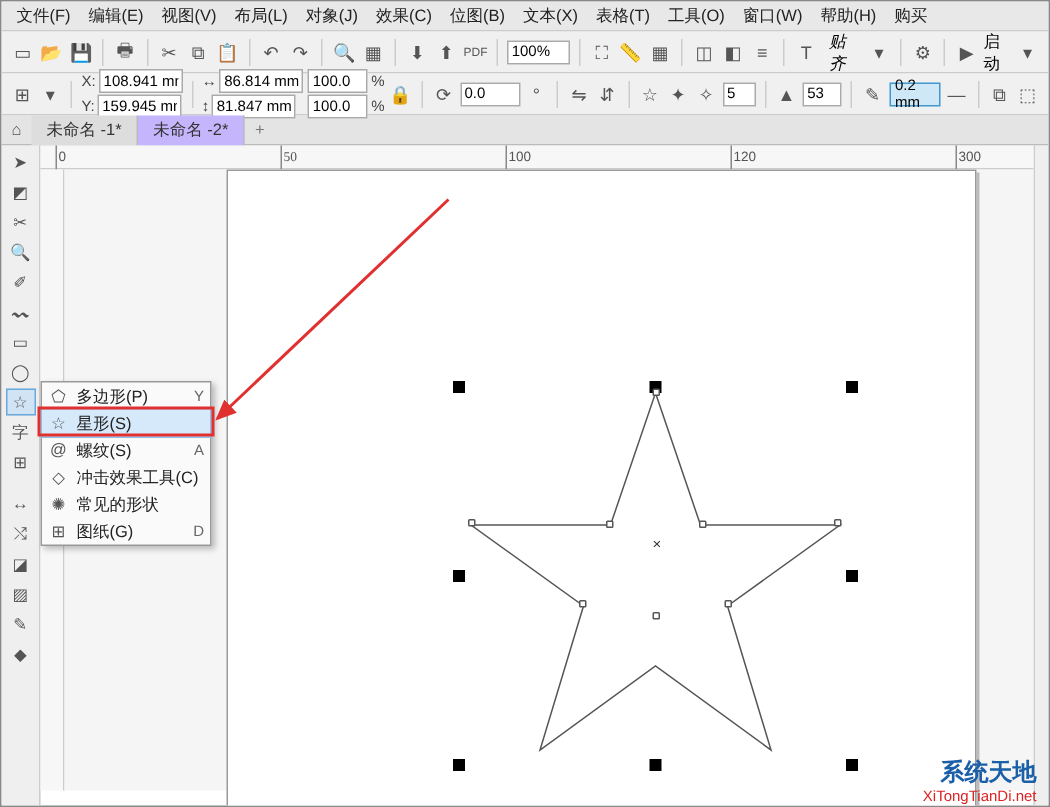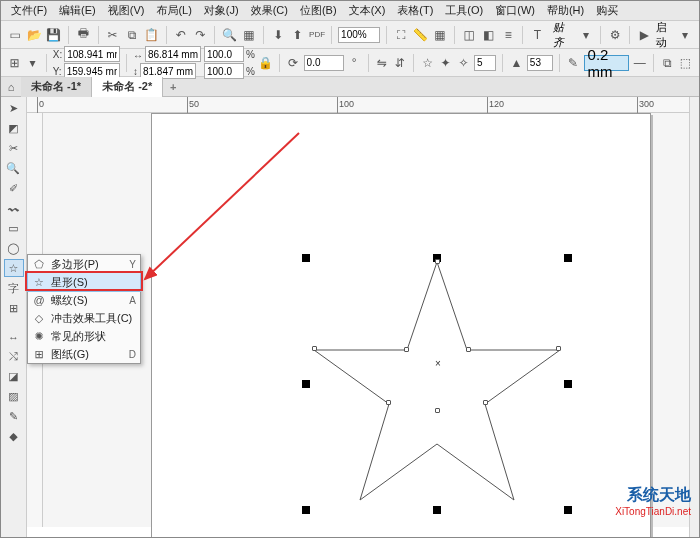--- a/index.html
+++ b/index.html
@@ -7,25 +7,25 @@
 .menubar { background: #e8e8e8; height: 20px; display: flex; align-items: center; padding: 0 4px; border-bottom: 1px solid #ccc; }
 .menubar span { padding: 2px 6px; color: #222; cursor: default; }
 .toolbar1, .toolbar2 { background: #f0f0f0; height: 28px; display: flex; align-items: center; padding: 0 6px; border-bottom: 1px solid #ccc; gap: 3px; }
 .tbbtn { width: 20px; height: 20px; display: flex; align-items: center; justify-content: center; color: #555; font-size: 12px; }
 .tbsep { width: 1px; height: 18px; background: #ccc; margin: 0 3px; }
 .tbinput { height: 16px; border: 1px solid #aaa; background: #fff; font-size: 10px; padding: 0 2px; }
 .tbinput.xs { width: 56px; }
 .tbinput.sm { width: 40px; }
 .tbinput.md { width: 42px; }
 .lbl-xy { font-size: 10px; color: #444; }
-.outline-box { border: 1px solid #49c; background: #cfe8f7; padding: 0 3px; height: 16px; display: flex; align-items: center; font-size: 15px; }
+.outline-box { border: 1px solid #49c; background: #cfe8f7; padding: 0 3px; height: 16px; display: flex; align-items: center; font-size: 10px; }
 .tabbar { background: #e4e4e4; height: 20px; display: flex; align-items: center; border-bottom: 1px solid #bbb; }
 .tabbar .home { width: 20px; text-align: center; color: #555; }
-.tab { padding: 2px 10px; height: 20px; display: flex; align-items: center; font-size: 11px; color: #333; font-weight: bold; }
-.tab.active { background: #ffffff; border-right: 1px solid #bbb; }
+.tab { padding: 2px 10px; height: 20px; display: flex; align-items: center; font-size: 11px; color: #333; }
+.tab.active { background: #c4b5fd; border-right: 1px solid #bbb; }
 .tab.inactive { background: #ddd; border-right: 1px solid #bbb; }
 .tab.plus { width: 18px; justify-content: center; color: #777; }
 .ruler-h { position: absolute; top: 96px; left: 26px; right: 10px; height: 16px; background: #f7f7f7; border-bottom: 1px solid #ccc; }
 .ruler-h .tick { position: absolute; top: 0; height: 16px; border-left: 1px solid #888; }
 .ruler-h .tickn { position: absolute; top: 2px; font-size: 9px; color: #555; }
 .ruler-v { position: absolute; top: 112px; left: 26px; width: 16px; bottom: 10px; background: #f7f7f7; border-right: 1px solid #ccc; }
 .toolbox { position: absolute; top: 96px; left: 0; width: 26px; bottom: 0; background: #efefef; border-right: 1px solid #ccc; display: flex; flex-direction: column; align-items: center; padding-top: 2px; gap: 2px; }
 .tool { width: 20px; height: 18px; display: flex; align-items: center; justify-content: center; color: #555; }
 .tool.sel { background: #d0e4f5; border: 1px solid #6aa8d8; }
 .canvas { position: absolute; top: 112px; left: 42px; right: 10px; bottom: 10px; background: #f5f5f5; }
@@ -33,21 +33,21 @@
 .flyout { position: absolute; top: 253px; left: 26px; width: 114px; background: #fafafa; border: 1px solid #999; box-shadow: 2px 2px 4px rgba(0,0,0,.25); z-index: 50; }
 .flyrow { display: flex; align-items: center; height: 18px; padding: 0 4px; gap: 5px; font-size: 11px; color: #222; }
 .flyrow .ic { width: 14px; display: flex; justify-content: center; color: #555; }
 .flyrow .sc { margin-left: auto; color: #666; font-size: 10px; }
 .flyrow.hi { background: #d6e9fb; outline: 1px solid #8cc0ea; }
 .redbox { position: absolute; border: 2px solid #e03030; z-index: 55; pointer-events: none; }
 .arrow-line { position: absolute; z-index: 56; pointer-events: none; }
 .handle { position: absolute; width: 8px; height: 8px; background: #000; }
 .node { position: absolute; width: 5px; height: 5px; border: 1px solid #555; background: #fff; border-radius: 1px; }
 .centerx { position: absolute; font-size: 10px; color: #333; }
-.watermark { position: absolute; right: 8px; bottom: 20px; text-align: right; }
+.watermark { position: absolute; right: 8px; bottom: 0; text-align: right; }
 .watermark .l1 { font-size: 16px; font-weight: bold; color: #1a5fa8; }
 .watermark .l2 { font-size: 10px; color: #d22; }
 .right-edge { position: absolute; top: 96px; right: 0; width: 10px; bottom: 0; background: #efefef; border-left: 1px solid #ccc; }
 </style>
 </head>
 <body>
 
 <div class="menubar">
   <span>文件(F)</span>
   <span>编辑(E)</span>
@@ -193,21 +193,21 @@
   <div class="tool">✎</div>
   <div class="tool">◆</div>
 </div>
 
 <div class="right-edge"></div>
 
 <div class="ruler-h">
   <div class="tick" style="left:10px;"></div>
     <div class="tickn" style="left:12px;">0</div>
   <div class="tick" style="left:160px;"></div>
-    <div class="tickn" style="left:162px;">50</div>
+    <div class="tickn" style="left:162px;font-family:Liberation Serif, serif;">50</div>
   <div class="tick" style="left:310px;"></div>
     <div class="tickn" style="left:312px;">100</div>
   <div class="tick" style="left:460px;"></div>
     <div class="tickn" style="left:462px;">120</div>
   <div class="tick" style="left:610px;"></div>
     <div class="tickn" style="left:612px;">300</div>
 </div>
 <div class="ruler-v"></div>
 
 <div class="canvas">

